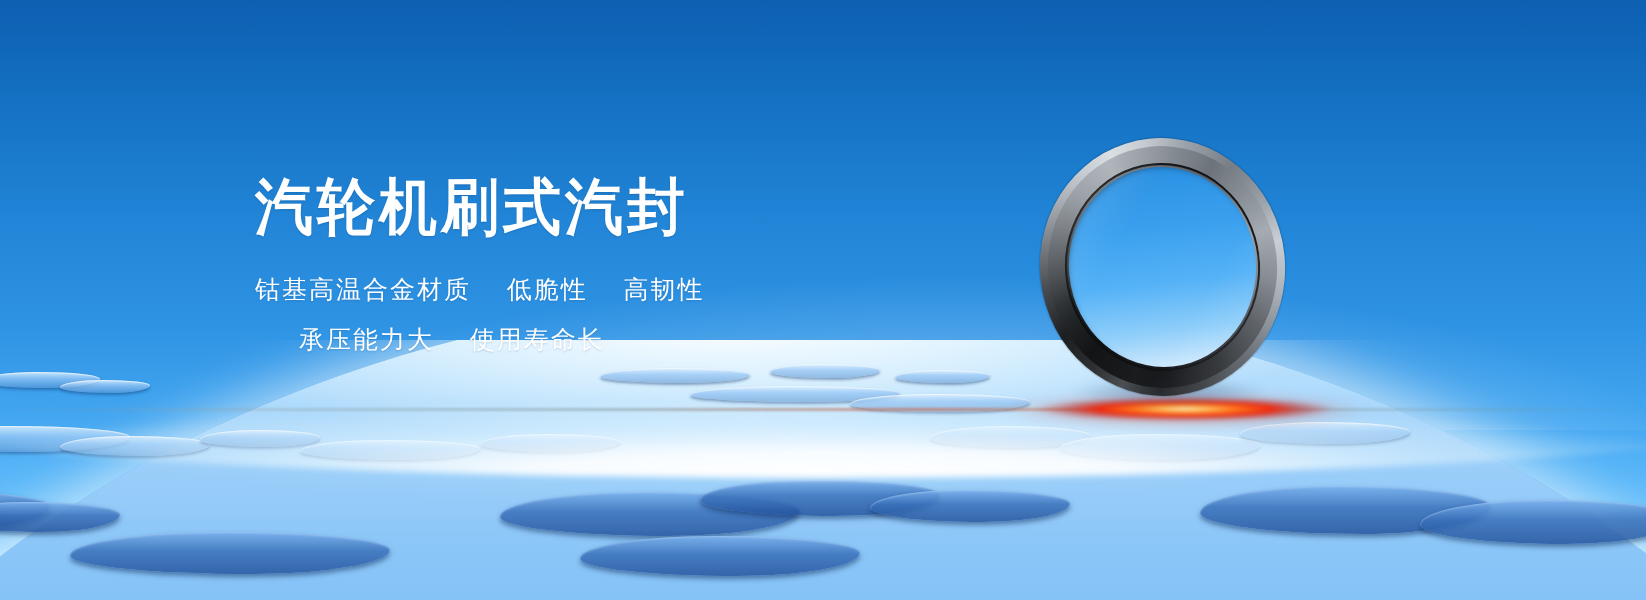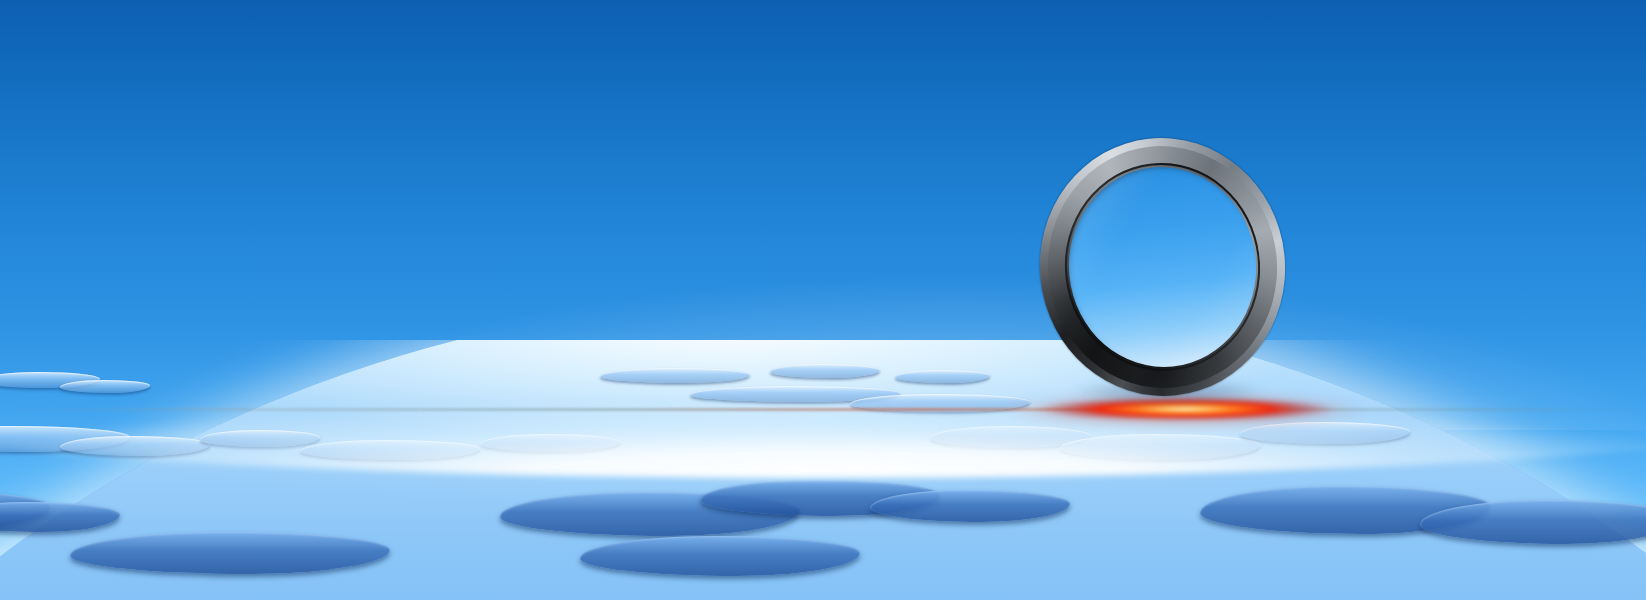--- a/index.html
+++ b/index.html
@@ -250,14 +250,21 @@
 
   <div class="ring-shadow"></div>
   <div class="ring">
     <div class="ring-outer"></div>
     <div class="ring-bevel"></div>
     <div class="ring-hole"></div>
     <div class="ring-inner"></div>
     <div class="ring-gloss"></div>
   </div>
 
+  <div class="copy">
+    <div class="headline">汽轮机刷式汽封</div>
+    <div class="sub">
+      <div class="sub-line">钴基高温合金材质    低脆性    高韧性</div>
+      <div class="sub-line indent">承压能力大    使用寿命长</div>
+    </div>
+  </div>
 
 </div>
 
 </body></html>

